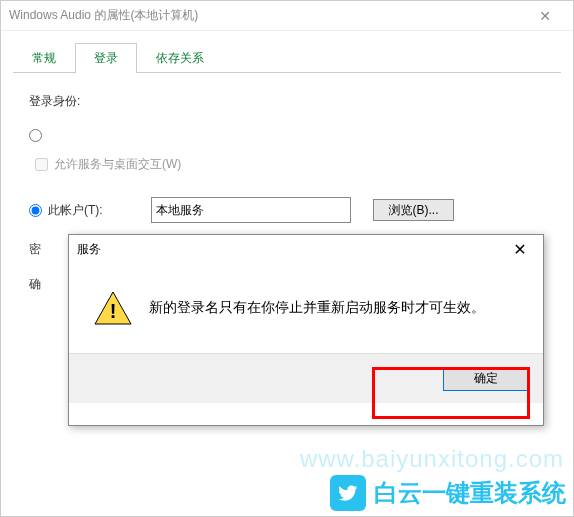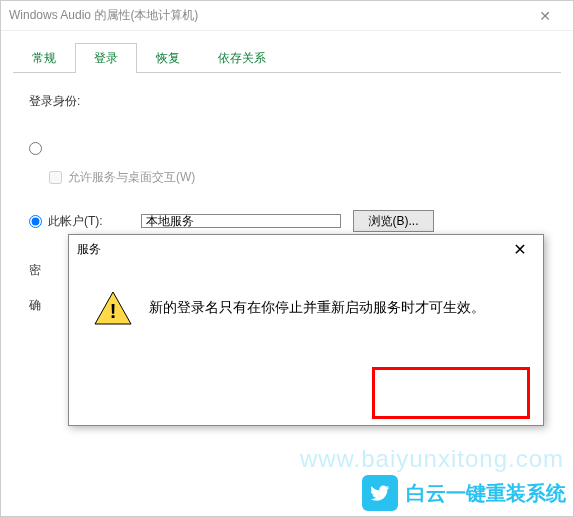--- a/index.html
+++ b/index.html
@@ -9,65 +9,64 @@
     
     .titlebar { height: 30px; display: flex; align-items: center; padding: 0 8px; color: #888; font-size: 12px; border-bottom: 1px solid #eee; }
     .titlebar-title { flex: 1; }
     .titlebar-close { width: 40px; text-align: center; font-size: 14px; color: #888; cursor: pointer; }
     
     .tabs { display: flex; margin: 12px 0 0 12px; border-bottom: 1px solid #ccc; width: calc(100% - 24px); }
     .tab { padding: 6px 18px; font-size: 12px; color: #15803d; cursor: pointer; border: 1px solid transparent; border-bottom: none; margin-bottom: -1px; }
     .tab.active { border-color: #ccc; background: #fff; }
     
     .content { padding: 20px 28px; font-size: 12px; color: #333; }
-    .section-label { margin-bottom: 32px; }
+    .section-label { margin-bottom: 19px; }
     
     .radio-row { display: flex; align-items: center; margin-bottom: 14px; }
     .radio-row input[type="radio"] { margin-right: 6px; }
-    .checkbox-row { display: flex; align-items: center; margin-left: 20px; margin-bottom: 24px; color: #999; }
+    .checkbox-row { display: flex; align-items: center; margin-left: 6px; margin-bottom: 24px; color: #999; }
     .checkbox-row input { margin-right: 6px; }
     
-    .account-row { display: flex; align-items: center; gap: 12px; margin-bottom: 30px; }
+    .account-row { display: flex; align-items: center; gap: 22px; margin-bottom: 18px; }
     .account-row label { display: flex; align-items: center; min-width: 100px; }
-    .account-input { width: 200px; height: 14px; border: 1px solid #888; padding: 0 4px; font-size: 12px; }
+    .account-input { width: 200px; height: 26px; border: 1px solid #888; padding: 0 4px; font-size: 12px; }
     .browse-btn { width: 81px; height: 22px; font-size: 12px; border: 1px solid #888; background: #e8e8e8; }
     
     .partial-label { margin-bottom: 18px; }
     
     
     .modal { position: absolute; left: 68px; top: 234px; width: 476px; height: 192px; background: #fff; border: 1px solid #888; box-shadow: 2px 2px 8px rgba(0,0,0,0.3); }
     .modal-titlebar { height: 28px; display: flex; align-items: center; padding: 0 8px; font-size: 12px; }
     .modal-titlebar-title { flex: 1; }
     .modal-close { width: 30px; text-align: center; font-size: 16px; cursor: pointer; }
     .modal-body { display: flex; align-items: center; padding: 20px 24px; height: 90px; }
     .modal-icon { width: 40px; height: 40px; margin-right: 16px; flex-shrink: 0; }
     .modal-text { font-size: 14px; }
     .modal-footer { height: 50px; background: #f0f0f0; border-top: 1px solid #ddd; display: flex; justify-content: flex-end; align-items: center; padding: 0 14px; }
     .modal-ok { width: 86px; height: 24px; font-size: 12px; border: 1px solid #0078d7; background: #e1e1e1; }
     .highlight-box { position: absolute; border: 3px solid #ff0000; left: 372px; top: 367px; width: 158px; height: 52px; pointer-events: none; }
     
     
     .watermark { position: absolute; right: 8px; bottom: 6px; display: flex; align-items: center; gap: 8px; }
     .wm-icon { width: 36px; height: 36px; background: #29c1f0; border-radius: 6px; display: flex; align-items: center; justify-content: center; }
-    .wm-text { color: #29c1f0; font-size: 20px; font-weight: bold; }
+    .wm-text { color: #29c1f0; font-size: 24px; font-weight: bold; }
     .wm-url { position: absolute; right: 10px; bottom: 44px; color: rgba(41,193,240,0.25); font-size: 24px; font-weight: normal; letter-spacing: 1px; }
   </style>
 </head>
 <body>
 
 <div class="window">
   <div class="titlebar">
     <span class="titlebar-title">Windows Audio 的属性(本地计算机)</span>
     <span class="titlebar-close">✕</span>
   </div>
 
   <div class="tabs">
     <div class="tab">常规</div>
     <div class="tab active">登录</div>
-    <div class="tab">恢复</div>
     <div class="tab">依存关系</div>
   </div>
 
   <div class="content">
     <div class="section-label">登录身份:</div>
 
     <div class="radio-row">
       <input type="radio" name="logon" style="">
     </div>
     <div class="checkbox-row">
@@ -94,20 +93,23 @@
     <span class="modal-titlebar-title">服务</span>
     <span class="modal-close">✕</span>
   </div>
   <div class="modal-body">
     <svg class="modal-icon" viewBox="0 0 40 40">
       <polygon points="20,4 38,36 2,36" fill="#ffd948" stroke="#000" stroke-width="1"></polygon>
       <text x="20" y="30" text-anchor="middle" font-size="20" font-weight="bold" fill="#000">!</text>
     </svg>
     <span class="modal-text">新的登录名只有在你停止并重新启动服务时才可生效。</span>
   </div>
+  <div class="modal-footer">
+    <button class="modal-ok">确定</button>
+  </div>
 </div>
 
 <div class="highlight-box"></div>
 
 <div class="wm-url">www.baiyunxitong.com</div>
 <div class="watermark">
   <div class="wm-icon">
     <svg viewBox="0 0 24 24" width="22" height="22">
         <path fill="#fff" d="M22 5.8c-.8.4-1.6.6-2.5.7.9-.5 1.6-1.4 1.9-2.4-.8.5-1.8.9-2.8 1.1C17.8 4.3 16.7 3.8 15.5 3.8c-2.3 0-4.2 1.9-4.2 4.2 0 .3 0 .6.1 1C7.9 8.8 4.8 7.1 2.7 4.5c-.4.6-.6 1.4-.6 2.2 0 1.5.7 2.8 1.9 3.5-.7 0-1.3-.2-1.9-.5v.1c0 2 1.4 3.7 3.4 4.1-.4.1-.7.1-1.1.1-.3 0-.5 0-.8-.1.5 1.7 2.1 2.9 3.9 2.9-1.4 1.1-3.2 1.8-5.2 1.8H2c1.8 1.2 4 1.9 6.3 1.9 7.5 0 11.7-6.3 11.7-11.7v-.5c.8-.6 1.5-1.3 2-2.4z"></path>
       </svg>

